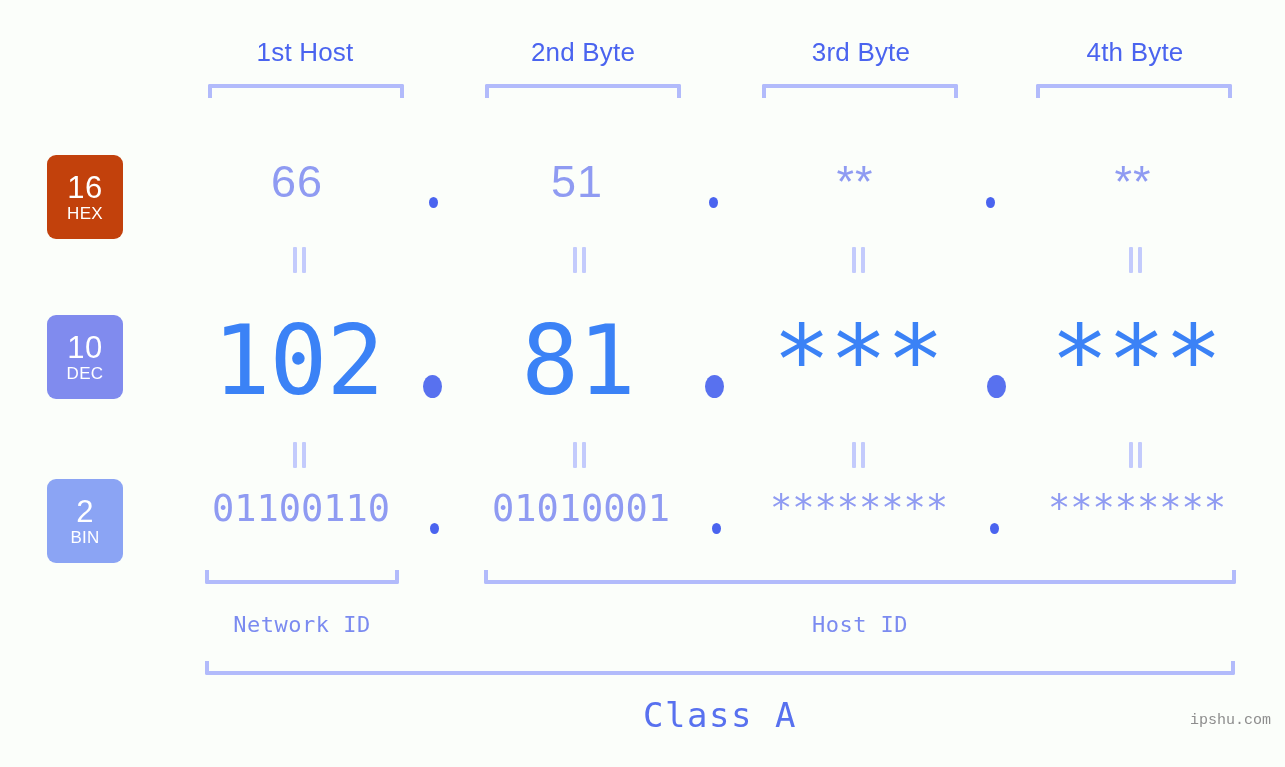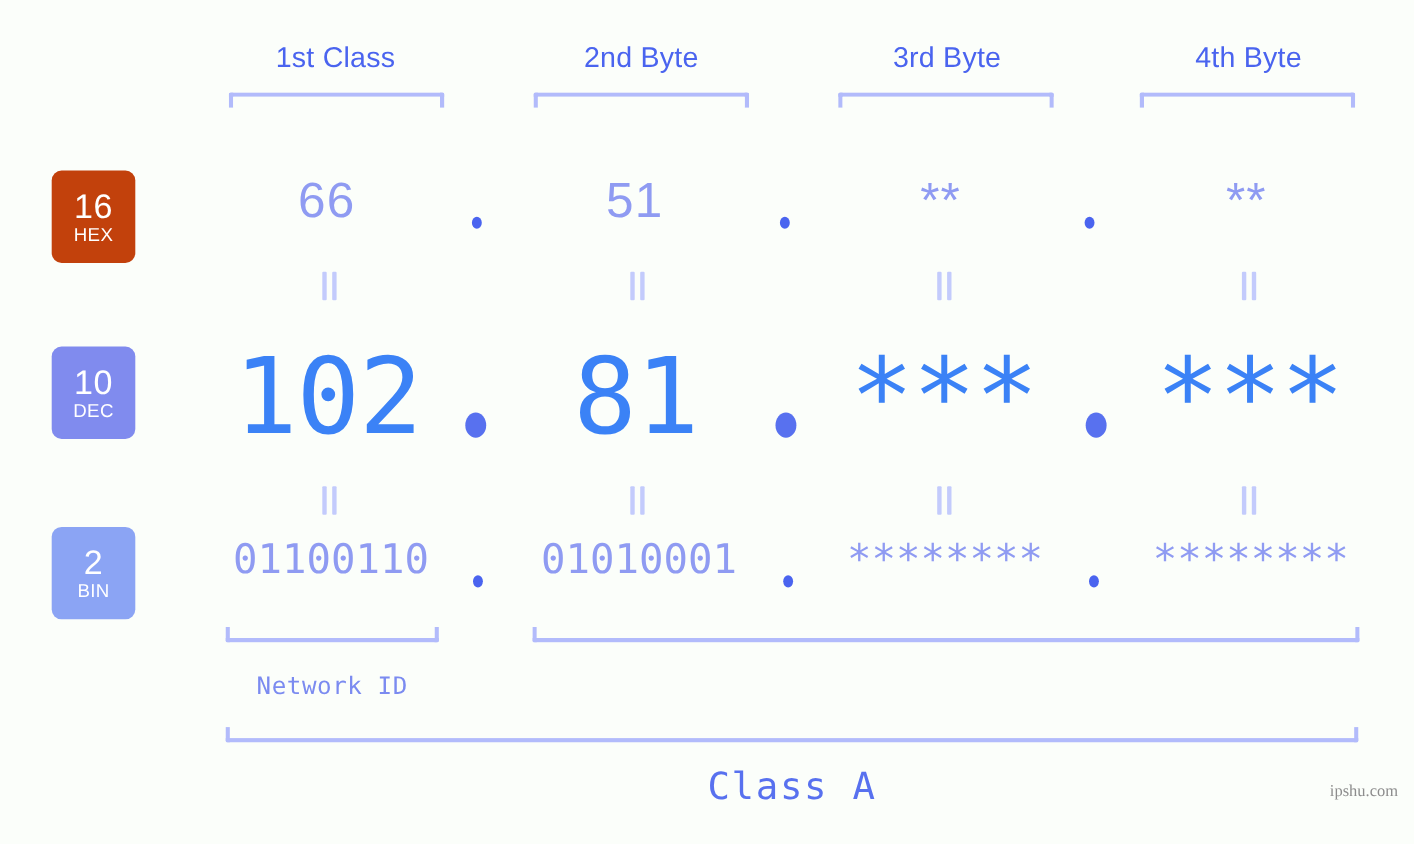--- a/index.html
+++ b/index.html
@@ -185,33 +185,33 @@
     color: #5871ef;
     letter-spacing: 1.5px;
     white-space: nowrap;
   }
 
   
   #watermark {
     position: absolute;
     right: 14px;
     top: 712px;
-    font-family: Liberation Serif, serif;
+    font-family: Liberation Mono, monospace;
     font-size: 15px;
     color: #8d8d8d;
     letter-spacing: 0px;
     white-space: nowrap;
   }
 </style>
 </head>
 <body>
 
 <div id="stage">
 
-  <div class="byte-label" style="left:205px; width:200px;">1st Class</div>
+  <div class="byte-label" style="left:205px; width:200px;">1st Host</div>
   <div class="byte-label" style="left:483px; width:200px;">2nd Byte</div>
   <div class="byte-label" style="left:761px; width:200px;">3rd Byte</div>
   <div class="byte-label" style="left:1035px; width:200px;">4th Byte</div>
 
   <div class="bracket-down" style="left:208px; top:84px; width:196px;"></div>
   <div class="bracket-down" style="left:485px; top:84px; width:196px;"></div>
   <div class="bracket-down" style="left:762px; top:84px; width:196px;"></div>
   <div class="bracket-down" style="left:1036px; top:84px; width:196px;"></div>
 
   <div class="badge" id="badge-hex">
@@ -282,19 +282,20 @@
   <div class="cell bin-val" style="left:481px; width:200px;">01010001</div>
   <div class="bin-dot" style="left:712px;"></div>
   <div class="cell bin-val" style="left:759px; width:200px;">********</div>
   <div class="bin-dot" style="left:990px;"></div>
   <div class="cell bin-val" style="left:1037px; width:200px;">********</div>
 
   <div class="bracket-up" style="left:205px; top:570px; width:194px;"></div>
   <div class="bracket-up" style="left:484px; top:570px; width:752px;"></div>
 
   <div class="id-label" style="left:205px; top:612px; width:194px;">Network ID</div>
+  <div class="id-label" style="left:484px; top:612px; width:752px;">Host ID</div>
 
   <div class="bracket-up" style="left:205px; top:661px; width:1030px;"></div>
   <div id="class-label" style="left:205px; top:695px; width:1030px;">Class A</div>
 
   <div id="watermark">ipshu.com</div>
 
 </div>
 
 </body></html>

